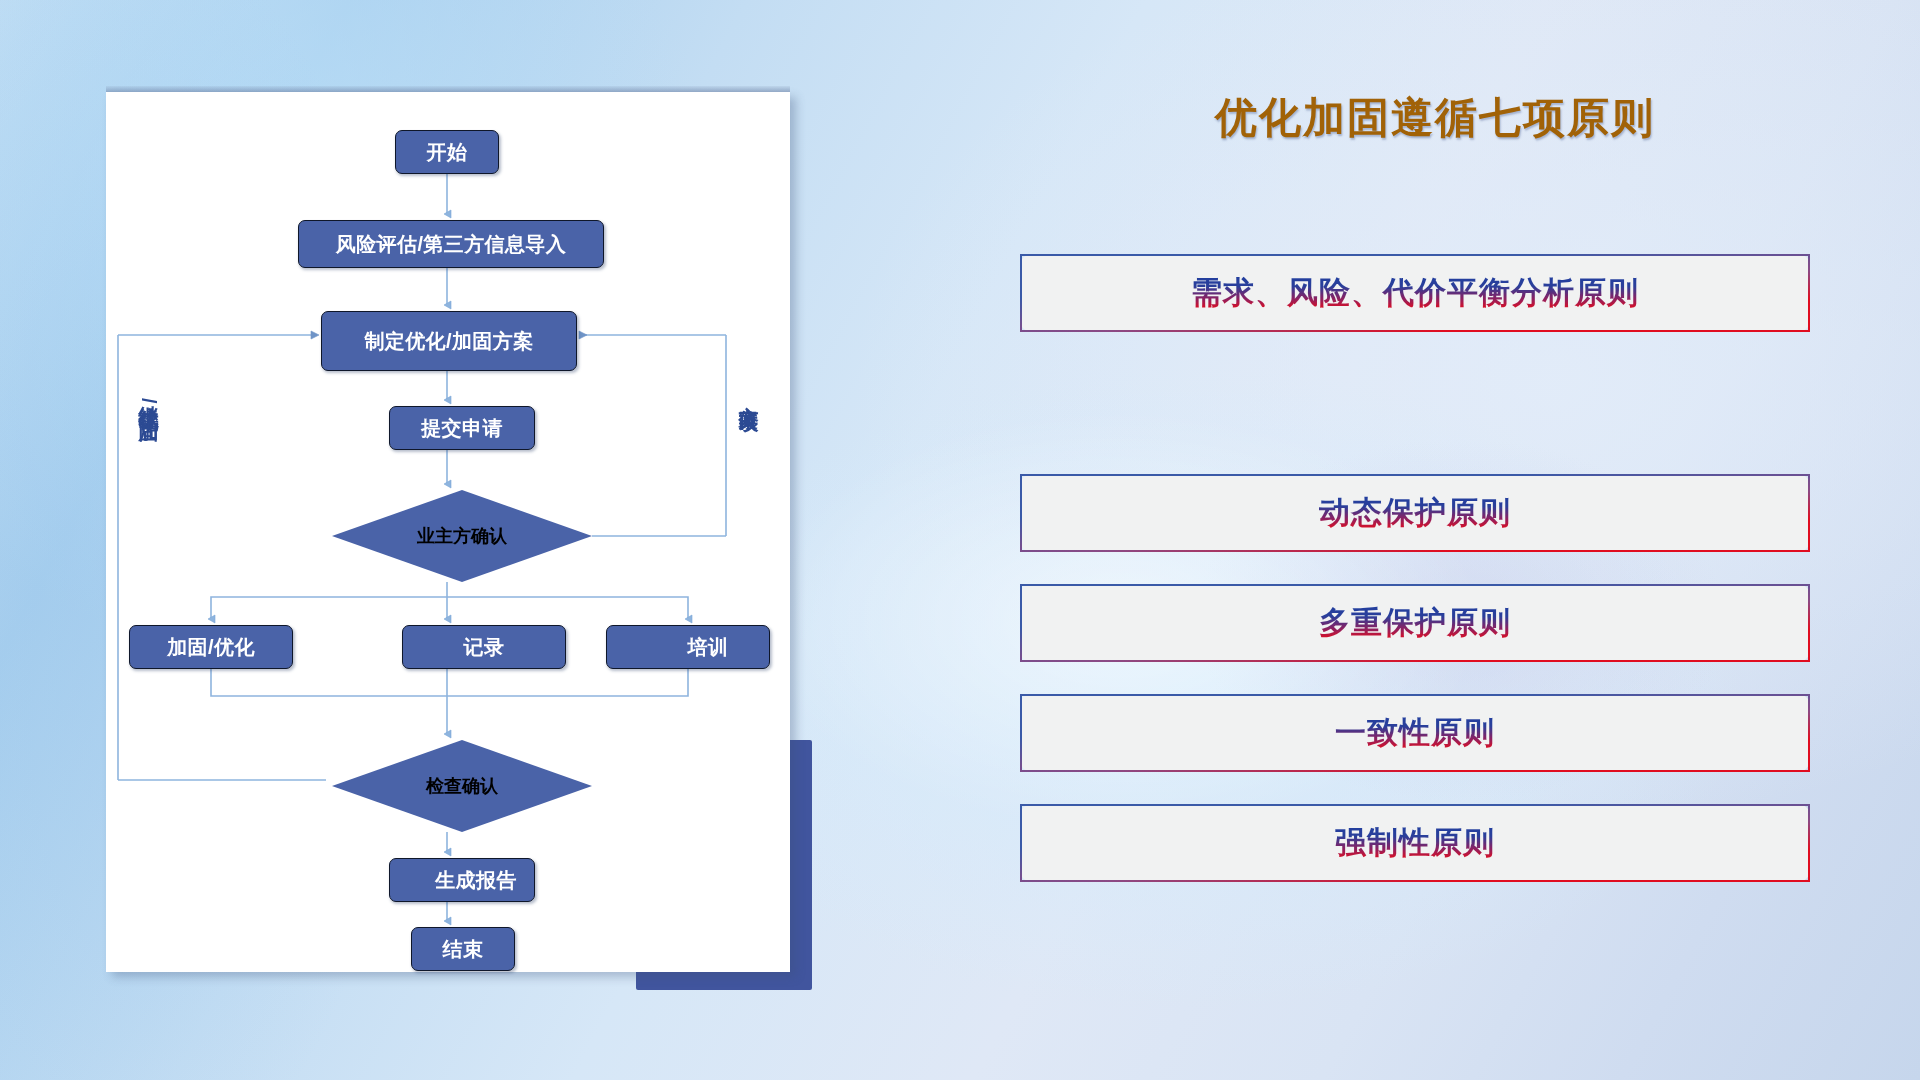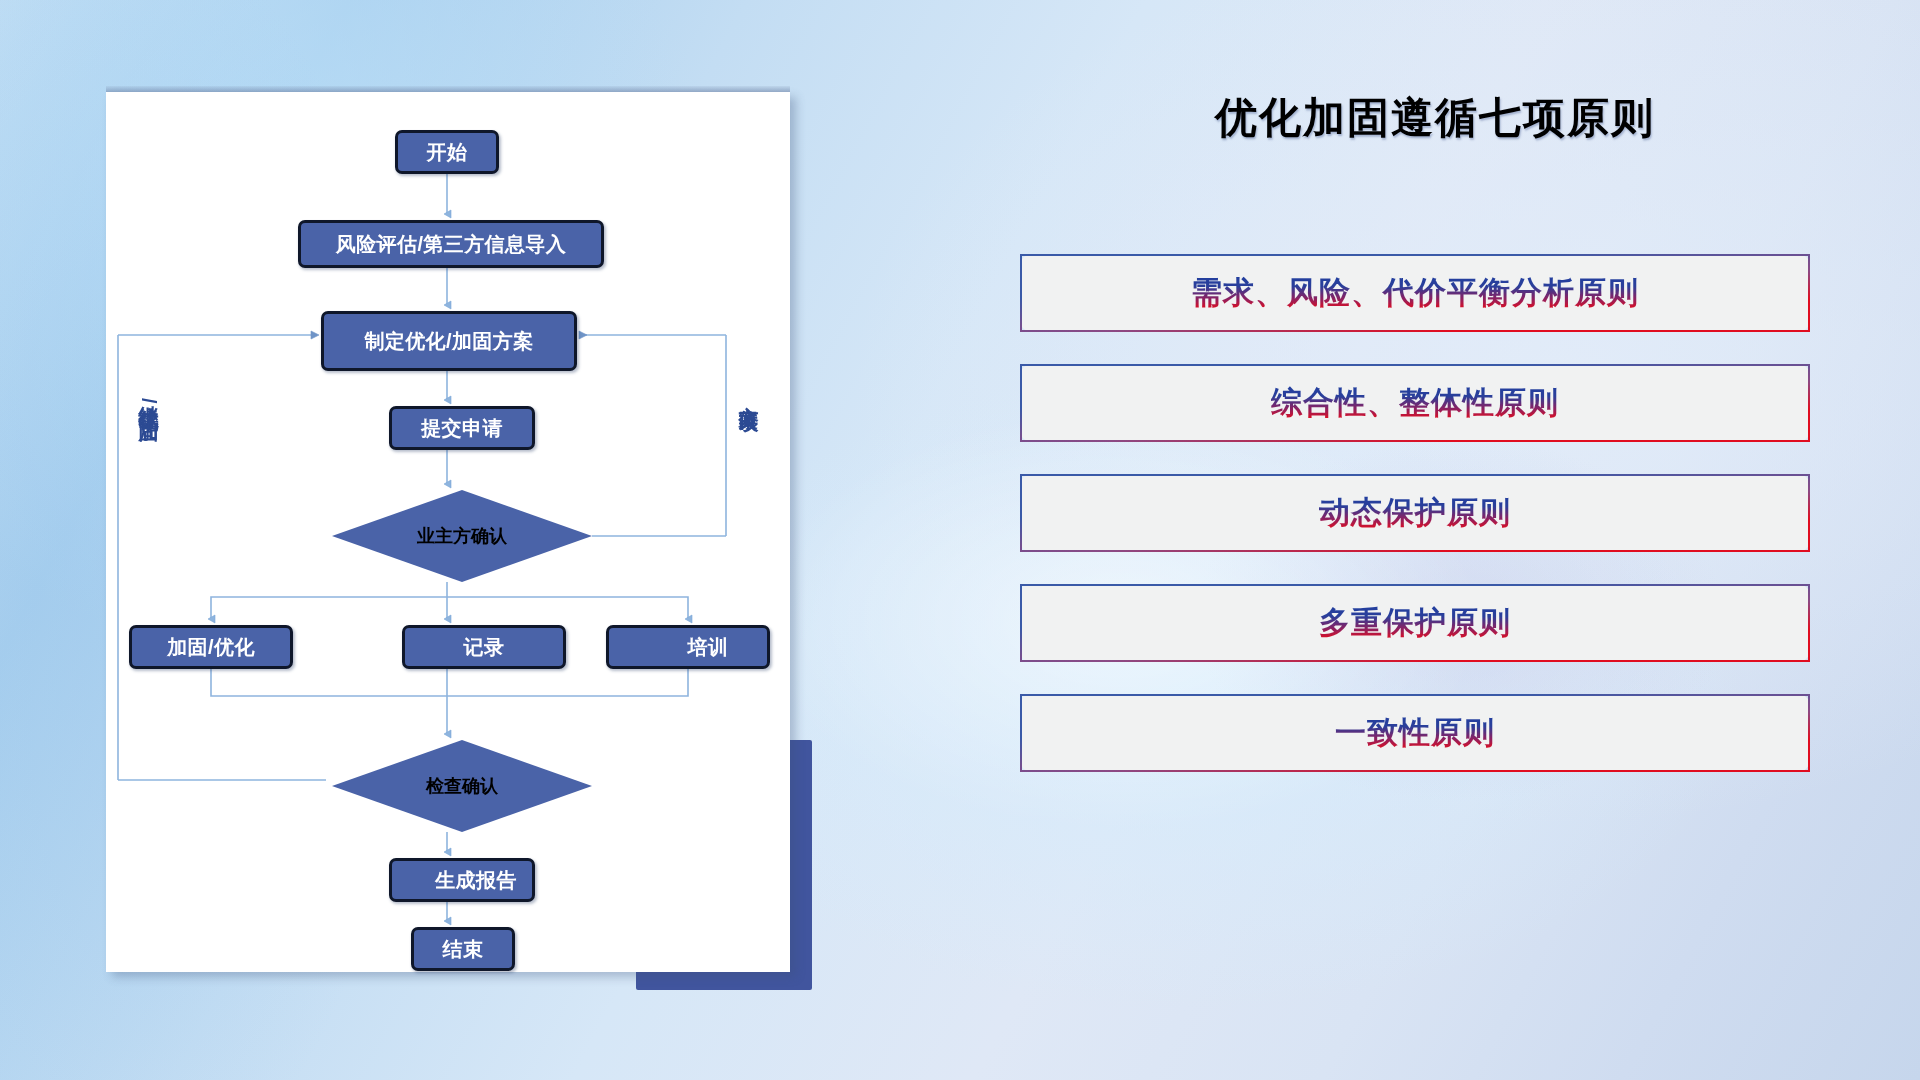--- a/index.html
+++ b/index.html
@@ -51,21 +51,21 @@
   
   #flow{position:absolute;left:0;top:0;width:684px;height:880px;}
 
   .node{
     position:absolute;box-sizing:border-box;
     background:#4a63a8;color:#fff;
     border-radius:7px;
     display:flex;align-items:center;justify-content:center;
     font-weight:bold;letter-spacing:.4px;
     box-shadow:1.5px 2px 3px rgba(50,70,110,.35);
-    border:3px solid #0f172a;
+    border:1px solid #0f172a;
     white-space:nowrap;
   }
   .diamond{
     position:absolute;
     display:flex;align-items:center;justify-content:center;
     color:#000000;font-weight:bold;
   }
   .diamond .dshape{
     position:absolute;inset:0;background:#4a63a8;
     clip-path:polygon(50% 0,100% 50%,50% 100%,0 50%);
@@ -78,21 +78,21 @@
     white-space:nowrap;
   }
 
   
   #right{
     position:absolute;left:1020px;top:90px;width:830px;height:950px;
   }
   #principles-title{
     position:absolute;left:0;top:0;width:830px;text-align:center;
     font-size:42px;font-weight:bold;letter-spacing:2px;
-    color:#000000;
+    color:#a16207;
     text-shadow:1px 2px 2px rgba(90,110,160,.45);
   }
   .pbox{
     position:absolute;left:0;width:790px;height:78px;
     box-sizing:border-box;
     background:#f1f2f2;
     border-radius:12px;
     border:2px solid;
     border-image:linear-gradient(175deg,#3a5aa8 0%,#3a5aa8 30%,#8b4a85 58%,#e00d20 78%,#e00d20 100%) 1 stretch;
     display:flex;align-items:center;justify-content:center;margin-top:24px;
@@ -210,25 +210,25 @@
   <div class="vlabel" style="left:630px;top:298px;font-size:20px;">方案修改</div>
 </div>
 
 <div id="right">
 
   <div id="principles-title">优化加固遵循七项原则</div>
 
   <div class="pbox" style="top:140px;">
     <span class="plabel">需求、风险、代价平衡分析原则</span>
   </div>
-  <div class="pbox" style="top:250px;">
-    <span class="plabel">综合性、整体性原则</span>
-  </div>
   <div class="pbox" style="top:360px;text-align:center;">
     <span class="plabel">动态保护原则</span>
   </div>
   <div class="pbox" style="top:470px;">
     <span class="plabel">多重保护原则</span>
   </div>
   <div class="pbox" style="top:580px;">
     <span class="plabel">一致性原则</span>
   </div>
+  <div class="pbox" style="top:690px;">
+    <span class="plabel">强制性原则</span>
+  </div>
 </div>
 
 </body></html>

